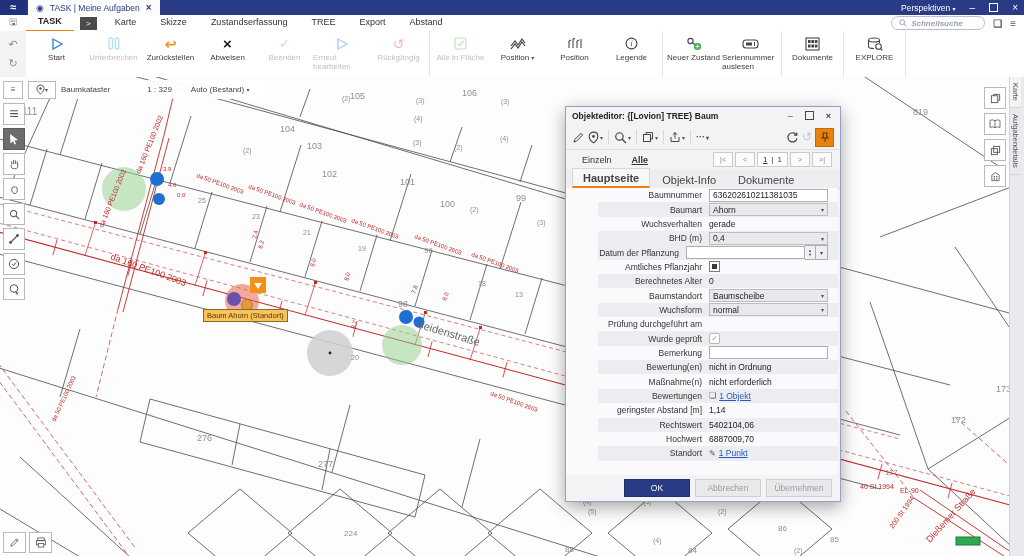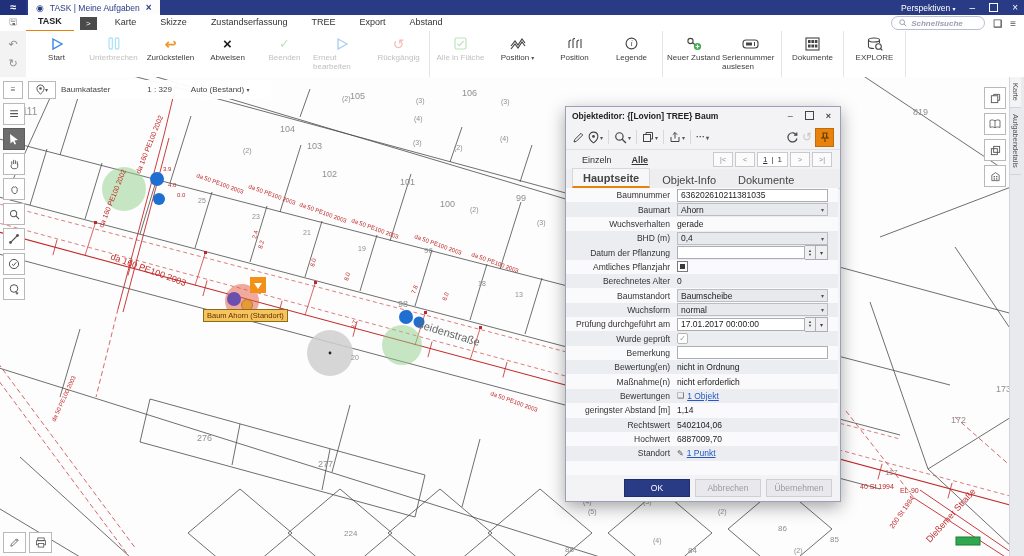--- a/index.html
+++ b/index.html
@@ -71,21 +71,21 @@
   .dlg-nav .vw.active{text-decoration:underline;font-weight:bold;}
   .pager{margin-left:auto;display:flex;align-items:center;gap:2px;}
   .pgb{min-width:14px;height:13px;border:1px solid #c9c9cf;background:#fbfbfc;color:#8a8a8a;font-size:7px;
        display:flex;align-items:center;justify-content:center;padding:0 2px;}
   .pgn{border:1px solid #c9c9cf;background:#fff;height:13px;display:flex;align-items:center;padding:0 5px;gap:4px;font-size:8px;}
   .pgn .cur{text-decoration:underline;}
   .dlg-tabs{height:19px;display:flex;align-items:flex-end;gap:2px;padding:0 6px;border-bottom:1px solid #d8d8dc;background:#eeeef1;}
   .dtab{padding:3px 10px 2px;font-size:11px;color:#444;}
   .dtab.active{background:#f7f7f9;border:1px solid #d8d8dc;border-bottom:2px solid var(--accent-orange,#e8820c);font-weight:bold;}
   .dlg-form{position:absolute;left:0;top:81px;width:272px;height:287px;overflow:hidden;background:#fafafc;}
-  .frow{display:flex;align-items:center;height:14.35px;}
+  .frow{display:flex;align-items:center;height:14.35px;margin-left:32px;}
   .frow.alt{background:#ecedf1;}
   .frow .lb{width:104px;text-align:right;padding-right:7px;color:#333;font-size:8.5px;white-space:nowrap;}
   .frow .ct{flex:1;display:flex;align-items:center;padding-right:10px;gap:3px;}
   .f-text{flex:1;height:11px;border:1px solid #adadb5;background:#fff;font-size:8.5px;padding:0 3px;
           font-family:"Liberation Sans",sans-serif;color:#222;}
   .f-select{flex:1;height:11px;border:1px solid #bcbcc2;background:#e8e9ed;display:flex;align-items:center;font-size:8.5px;padding:0 3px;color:#222;}
   .f-select .cv{font-size:6px;color:#555;margin-left:auto;}
   .f-static{font-size:8.5px;color:#222;text-align:right;}
   .f-dt{flex:1;display:flex;align-items:center;}
   .f-dt .in{flex:1;height:11px;border:1px solid #adadb5;background:#fff;font-size:8.5px;padding:0 3px;color:#222;}
@@ -690,27 +690,20 @@
           <span class="lb">Wuchsform</span>
           <span class="ct">
             <span class="f-select">
               <span>normal</span>
               <span class="cv">▾</span>
             </span>
           </span>
         </div>
         <div class="frow">
           <span class="lb">Prüfung durchgeführt am</span>
-          <span class="ct">
-            <span class="f-dt">
-              <input class="in" value="17.01.2017 00:00:00" style="">
-              <span class="spin">▲<br>▼</span>
-              <span class="ddb">▾</span>
-            </span>
-          </span>
         </div>
         <div class="frow alt">
           <span class="lb">Wurde geprüft</span>
           <span class="ct">
             <span class="cb chk">✓</span>
           </span>
         </div>
         <div class="frow">
           <span class="lb">Bemerkung</span>
           <span class="ct">

